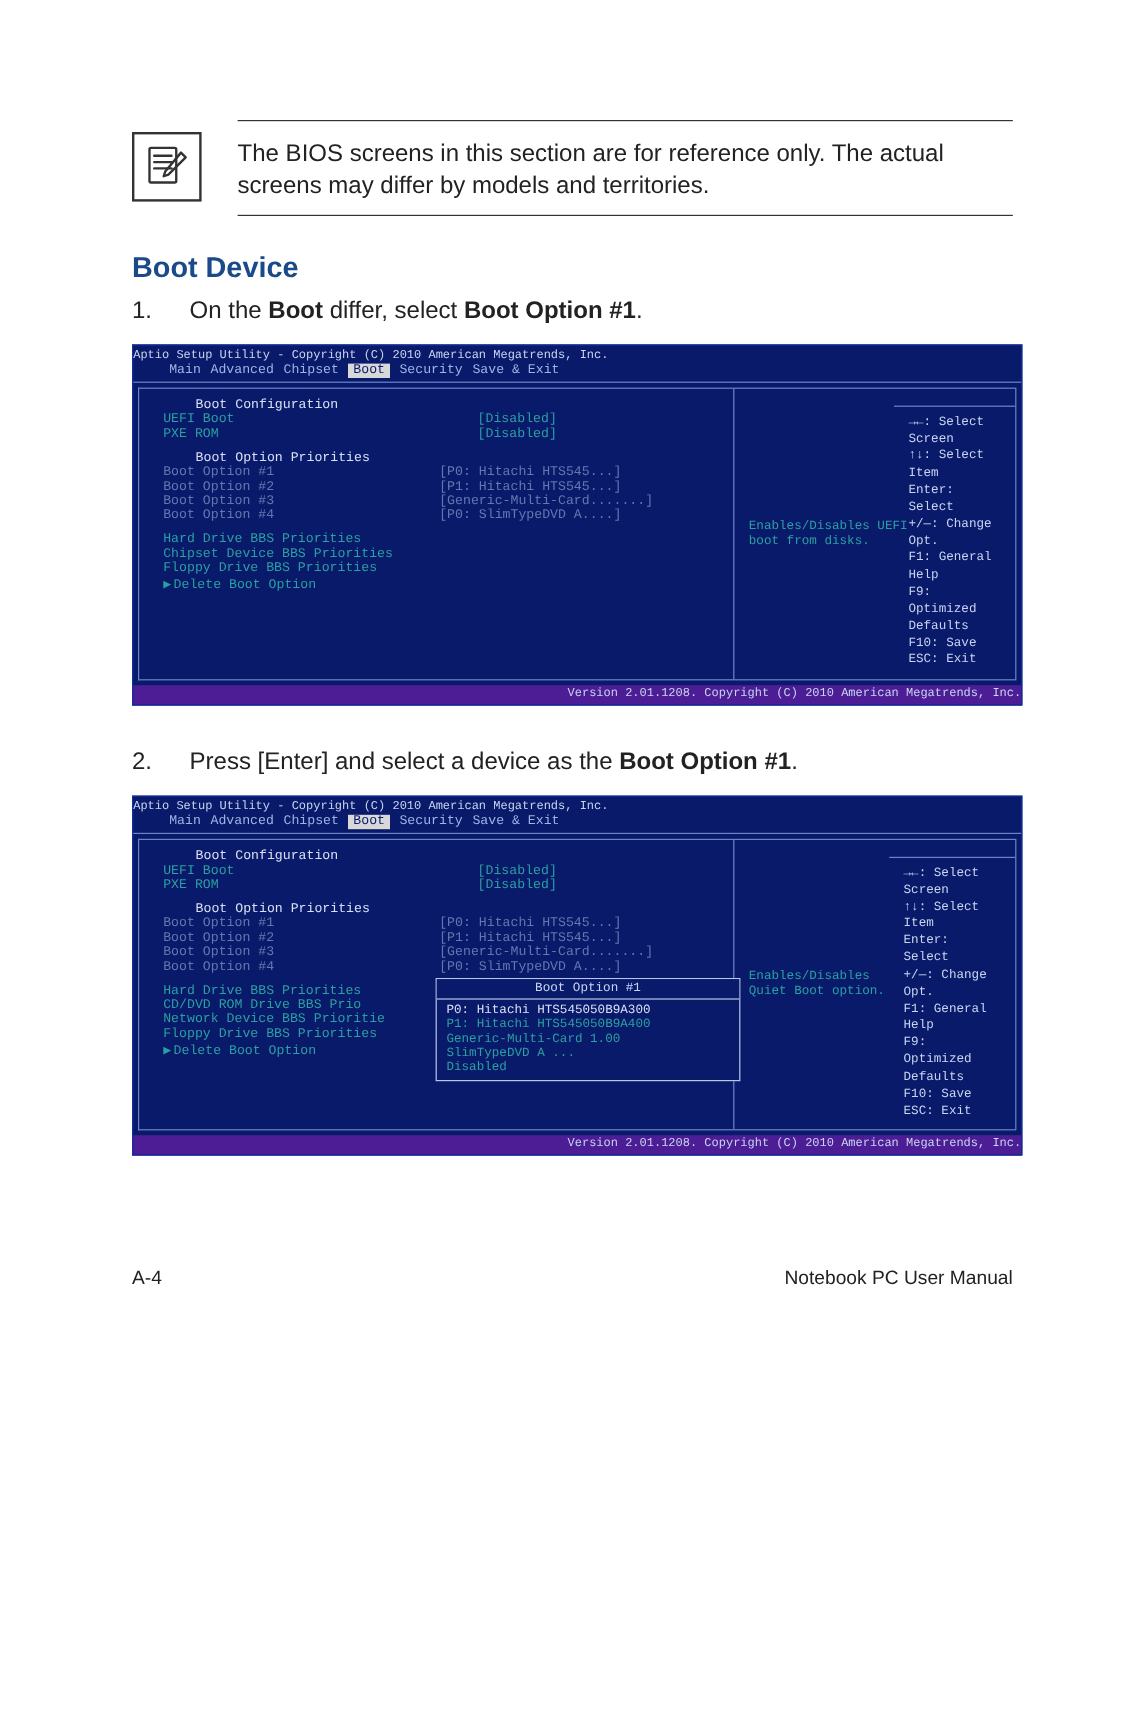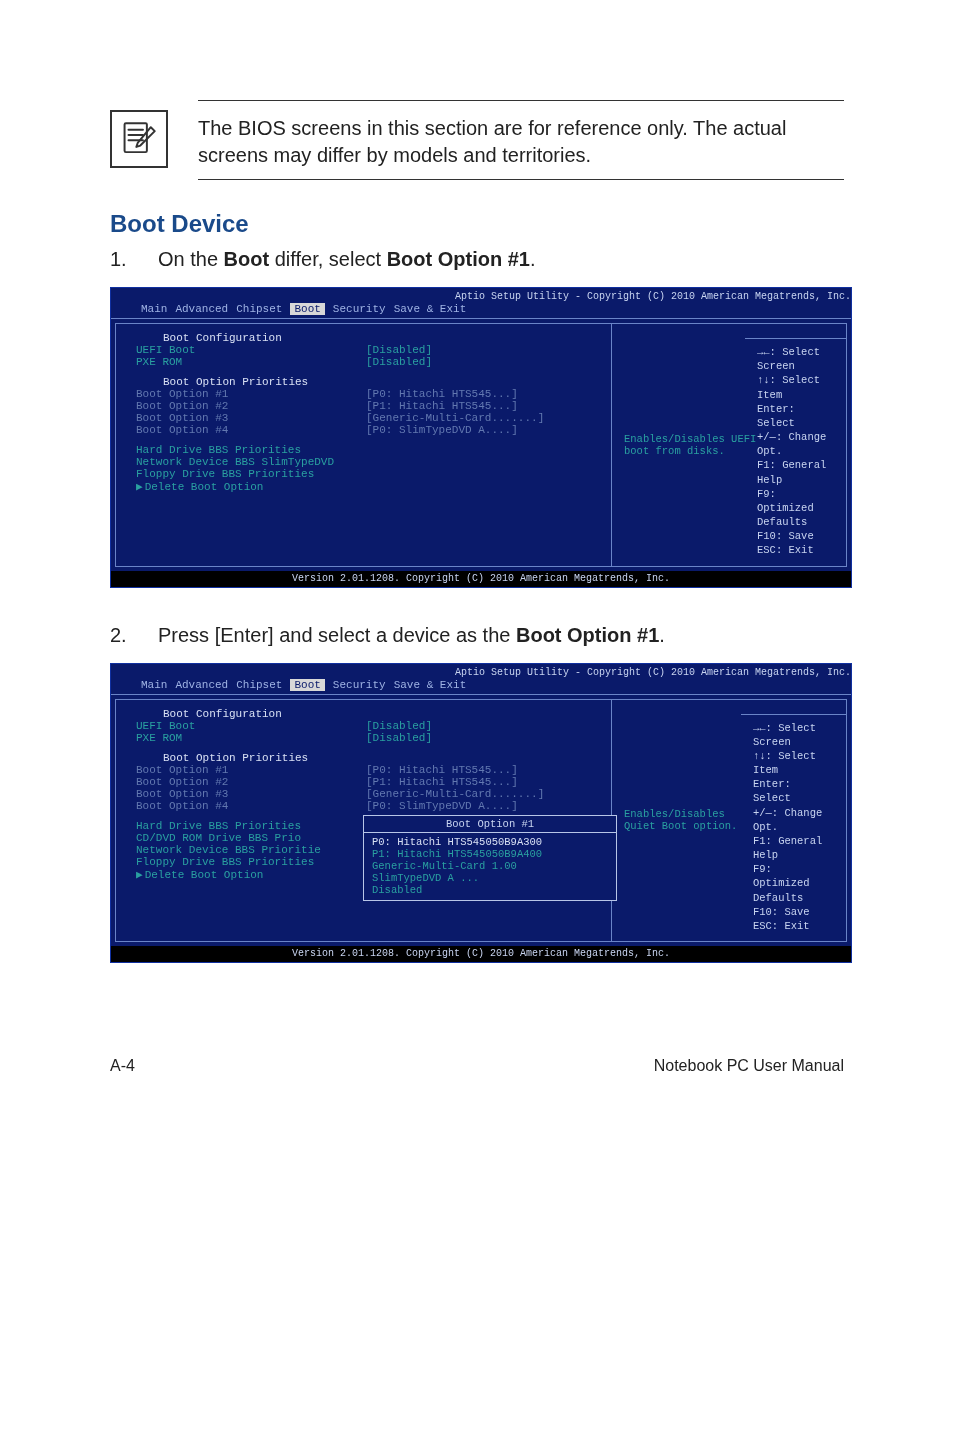--- a/index.html
+++ b/index.html
@@ -70,22 +70,22 @@
     width: 740px;
     background: #0a1a6a;
     color: #8aa3d4;
     font-family: "Courier New", monospace;
     font-size: 11px;
     border: 1px solid #1030a0;
     position: relative;
     margin: 0 0 36px 0;
   }
   .bios-top {
-    text-align: right;
-    padding: 3px 0 1px 16px;
+    text-align: left;
+    padding: 3px 0 1px 0;
     color: #c8d4f0;
     font-size: 10px;
   }
   .tabs {
     display: flex;
     padding: 0 20px 3px 30px;
     gap: 8px;
     color: #c8d4f0;
     font-size: 11px;
     border-bottom: 1px solid #6a84c8;
@@ -115,30 +115,30 @@
     margin: 4px 4px 4px 0;
     display: flex;
     justify-content: space-between;
     align-items: center;
   }
   .label-white { color: #d8e0f4; padding-left: 27px; }
   .label-teal { color: #2aa0a0; }
   .label-grey { color: #6278b0; }
   .row { display: flex; }
   .row .l { width: 230px; }
-  .row .r { color: #2aa0a0; }
+  .row .r { color: #2aa0a0; margin-left: 32px; }
   .row .r-grey { color: #6278b0; }
   .spacer { height: 8px; }
   .tri { color: #2aa0a0; margin-right: 2px; }
   .help-top { color: #2aa0a0; font-size: 10.5px; }
   .help-keys { color: #c8d4f0; font-size: 10.5px; line-height: 1.35; }
   .bios-footer {
-    text-align: center;
+    text-align: right;
     color: #c8d4f0;
-    background: #000000;
+    background: #4c1d95;
     padding: 2px 0 3px 0;
     font-size: 10px;
   }
   hr.sep {
     border: none;
     border-top: 1px solid #6a84c8;
     margin: 6px -12px;
   }
 
   
@@ -244,21 +244,21 @@
         <div class="row">
             <div class="l label-grey">Boot Option #3</div>
             <div class="r-grey">[Generic-Multi-Card.......]</div>
           </div>
         <div class="row">
             <div class="l label-grey">Boot Option #4</div>
             <div class="r-grey">[P0:  SlimTypeDVD A....]</div>
           </div>
         <div class="spacer"></div>
         <div class="label-teal">Hard Drive BBS Priorities</div>
-        <div class="label-teal">Network Device BBS SlimTypeDVD</div>
+        <div class="label-teal">Chipset Device BBS Priorities</div>
         <div class="label-teal">Floppy Drive BBS Priorities</div>
         <div class="label-teal"><span class="tri">▶</span><span>Delete Boot Option</span></div>
       </div>
       <div class="col-right">
         <div class="help-top">Enables/Disables UEFI boot from disks.</div>
         <div>
           <hr class="sep">
           <div class="help-keys">
             <div>→←: Select Screen</div>
             <div>↑↓:   Select Item</div>

